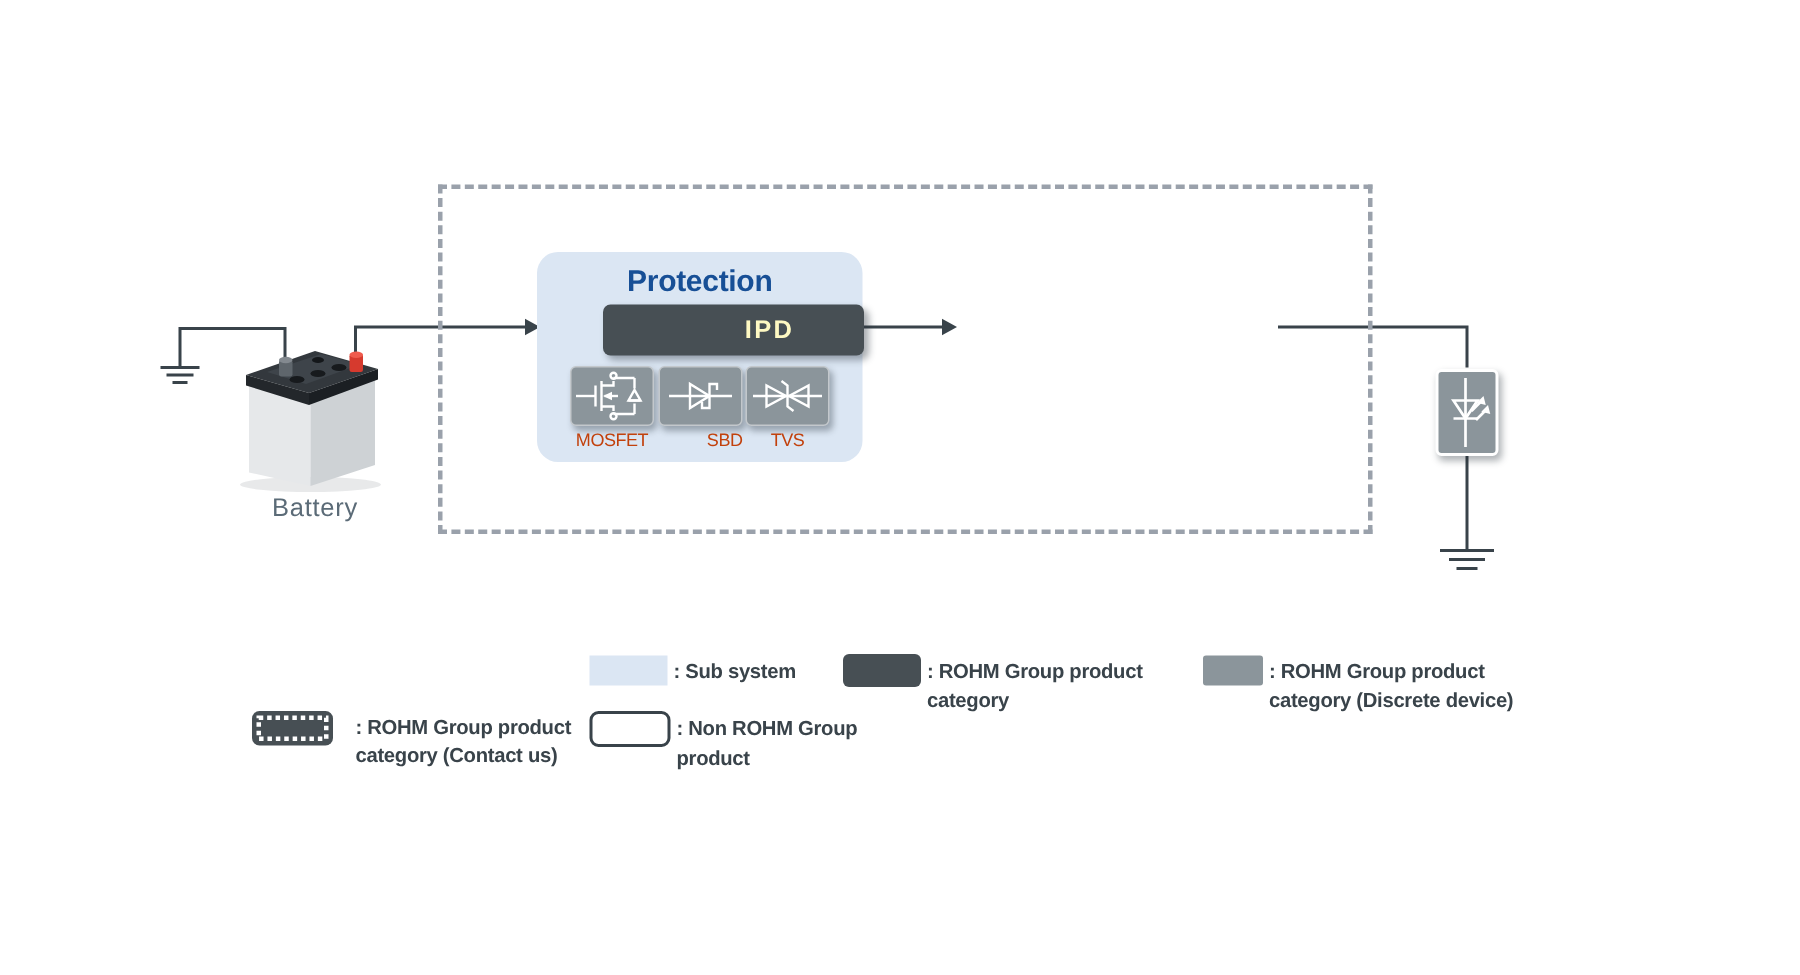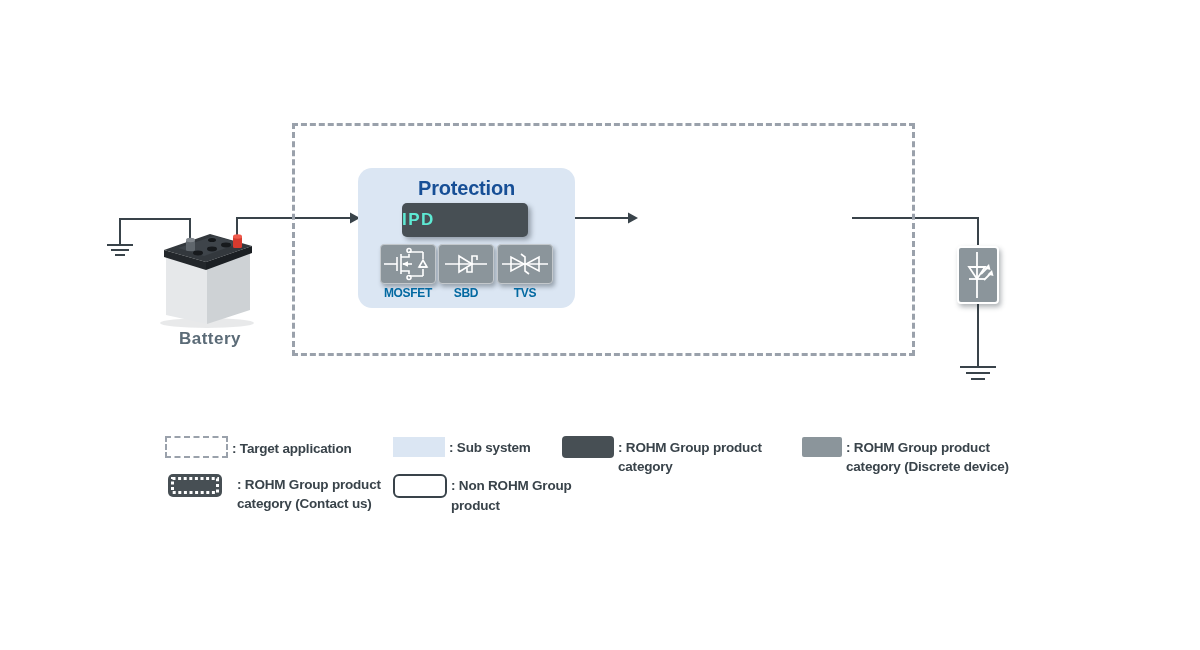--- a/index.html
+++ b/index.html
@@ -21,51 +21,52 @@
   }
   .subsystem .sub-title{
     text-align:center;font-weight:bold;font-size:20px;color:#174f96;
     padding-top:9px;letter-spacing:-0.2px;
   }
   #protection-box{left:358px;top:168px;width:217px;height:140px;}
   #leddriver-box{left:638px;top:168px;width:214px;height:95px;}
 
   
   .chip{
-    position:absolute;background:#474f54;border-radius:5px;color:#5eead4;
-    font-weight:bold;text-align:left;cursor:pointer;
+    position:absolute;background:#474f54;border-radius:5px;color:#fef9c3;
+    font-weight:bold;text-align:center;cursor:pointer;
     box-shadow:3px 3px 5px rgba(40,50,60,0.4);
+    padding-left:48px;
   }
   #ipd-chip{left:44px;top:35px;width:126px;height:34px;font-size:17px;
     line-height:34px;letter-spacing:1.5px;}
   #led-chip{left:44px;top:35px;width:126px;height:39px;font-size:14.5px;
     line-height:17px;padding-top:3px;box-sizing:border-box;letter-spacing:0.2px;}
 
   
   .device{position:absolute;top:76px;width:58px;display:flex;flex-direction:column;align-items:center;}
   .device-tile{
     width:56px;height:40px;background:#8b959b;border:1px solid #c3c8cc;border-radius:4px;
     box-sizing:border-box;display:flex;align-items:center;justify-content:center;
     box-shadow:2px 3px 4px rgba(30,40,50,0.35);cursor:pointer;
   }
   .device-label{
-    margin-top:2px;font-weight:bold;font-size:12px;letter-spacing:-0.3px;color:#0369a1;
+    margin-top:2px;font-weight:normal;font-size:12px;letter-spacing:-0.3px;color:#c2410c;
   }
 
   
   #led-load{
     position:absolute;left:957px;top:246px;width:42px;height:58px;background:#8b959b;
     border:2px solid #ffffff;border-radius:4px;box-sizing:border-box;
     display:flex;align-items:center;justify-content:center;
     box-shadow:2px 3px 5px rgba(30,40,50,0.35);
   }
 
   #battery-label{
     position:absolute;left:158px;top:329px;width:104px;text-align:center;
-    font-weight:bold;font-size:17px;color:#5b6b77;letter-spacing:0.5px;
+    font-weight:normal;font-size:17px;color:#5b6b77;letter-spacing:0.5px;
   }
 
   
   .legend-item{position:absolute;display:flex;align-items:flex-start;}
   .legend-label{
     margin-left:4px;padding-top:2px;font-weight:bold;font-size:13.5px;
     line-height:19px;letter-spacing:-0.2px;color:#39434a;
   }
   .sw{flex:none;box-sizing:border-box;}
   #legend-target{left:165px;top:436px;}
@@ -150,21 +151,21 @@
             <path d="M21 18 H30"></path>
             <path d="M37 21 H45"></path>
           </g>
           <polygon points="20,18 26,15.2 26,20.8" fill="#fff"></polygon>
           <polygon points="37,21 45,21 41,14" fill="none" stroke="#fff" stroke-width="1.6"></polygon>
         </svg>
       </div>
       <div class="device-label">MOSFET</div>
     </div>
 
-    <div class="device" style="left:79px;">
+    <div class="device" style="left:79px;align-items:flex-end;">
       <div class="device-tile">
         <svg width="52" height="36" viewBox="0 0 52 36">
           <g stroke="#fff" stroke-width="1.6" fill="none">
             <path d="M5 18 H47"></path>
             <polygon points="19,10 19,26 32,18"></polygon>
             <path d="M37 14 V10 H32 V26 H27 V22"></path>
           </g>
         </svg>
       </div>
       <div class="device-label">SBD</div>
@@ -195,24 +196,20 @@
         <path d="M20 24 L27 17"></path>
         <path d="M23 30 L30 23"></path>
       </g>
       <polygon points="28,14 29.5,20 23.5,18.5" fill="#fff"></polygon>
       <polygon points="31,20 32.5,26 26.5,24.5" fill="#fff"></polygon>
     </svg>
   </div>
 
   <div id="battery-label">Battery</div>
 
-  <div class="legend-item" id="legend-target">
-    <div class="sw"></div>
-    <div class="legend-label">: Target application</div>
-  </div>
 
   <div class="legend-item" id="legend-sub">
     <div class="sw"></div>
     <div class="legend-label">: Sub system</div>
   </div>
 
   <div class="legend-item" id="legend-rohm">
     <div class="sw"></div>
     <div class="legend-label">: ROHM Group product category</div>
   </div>

